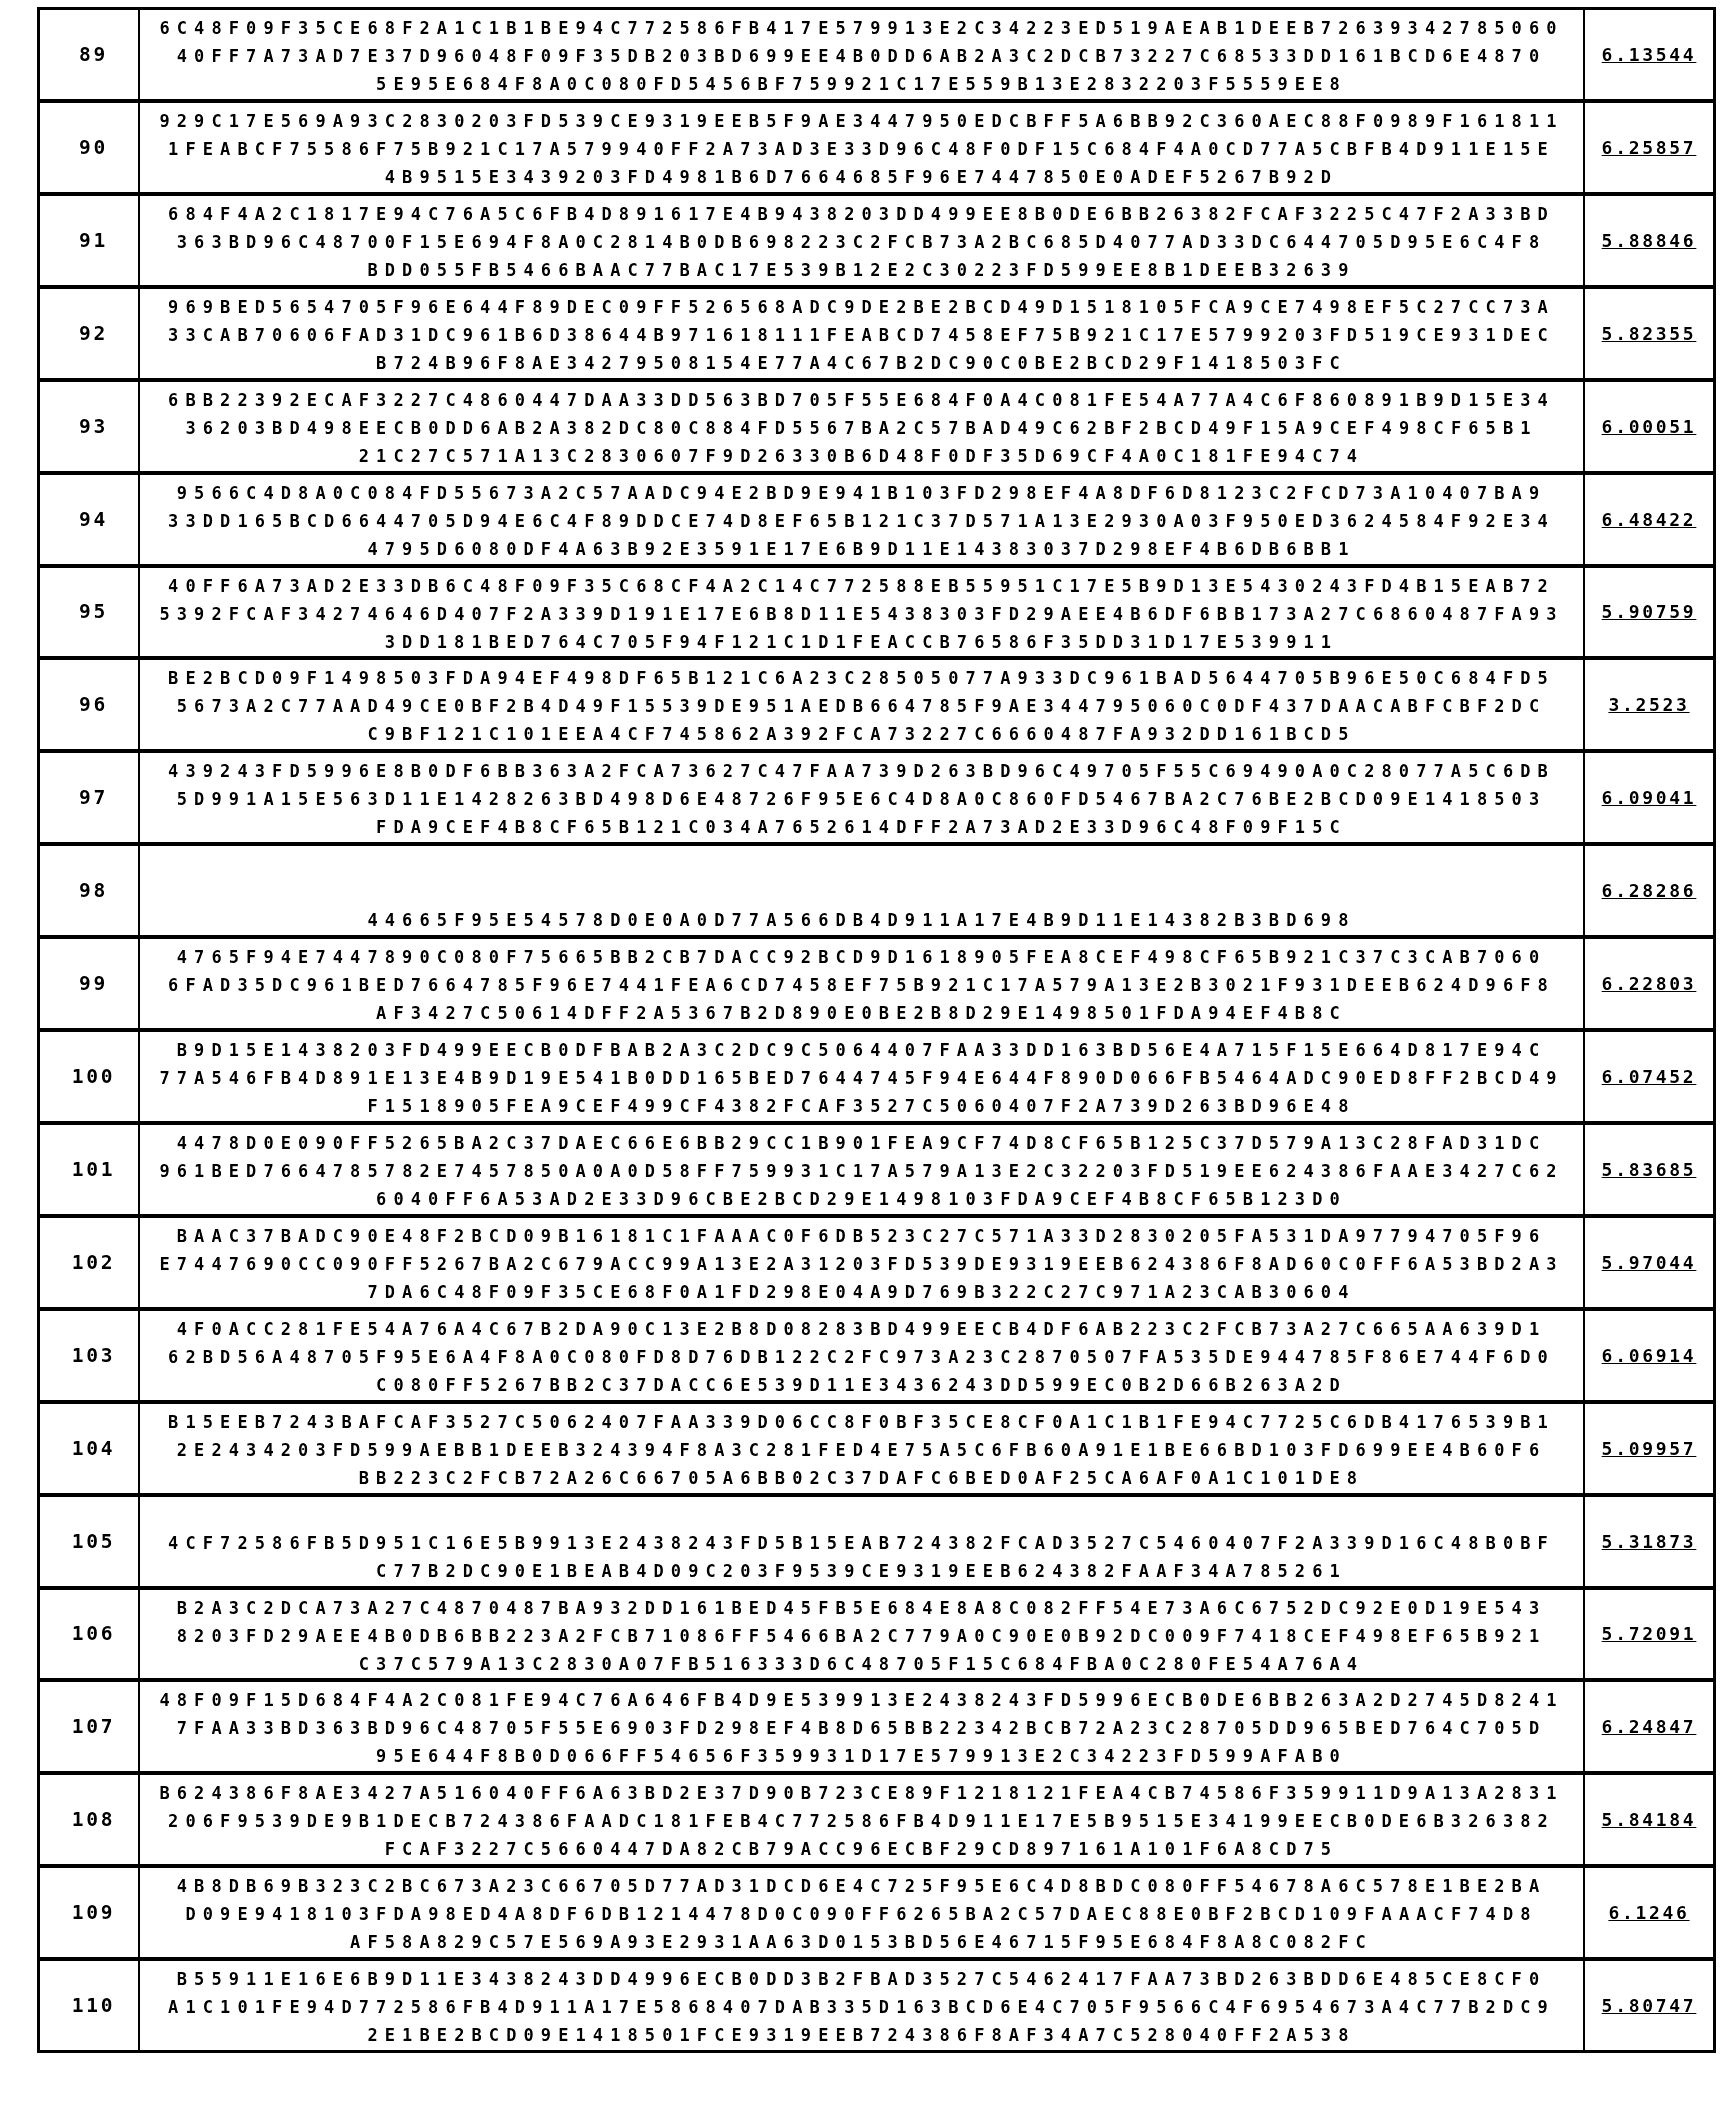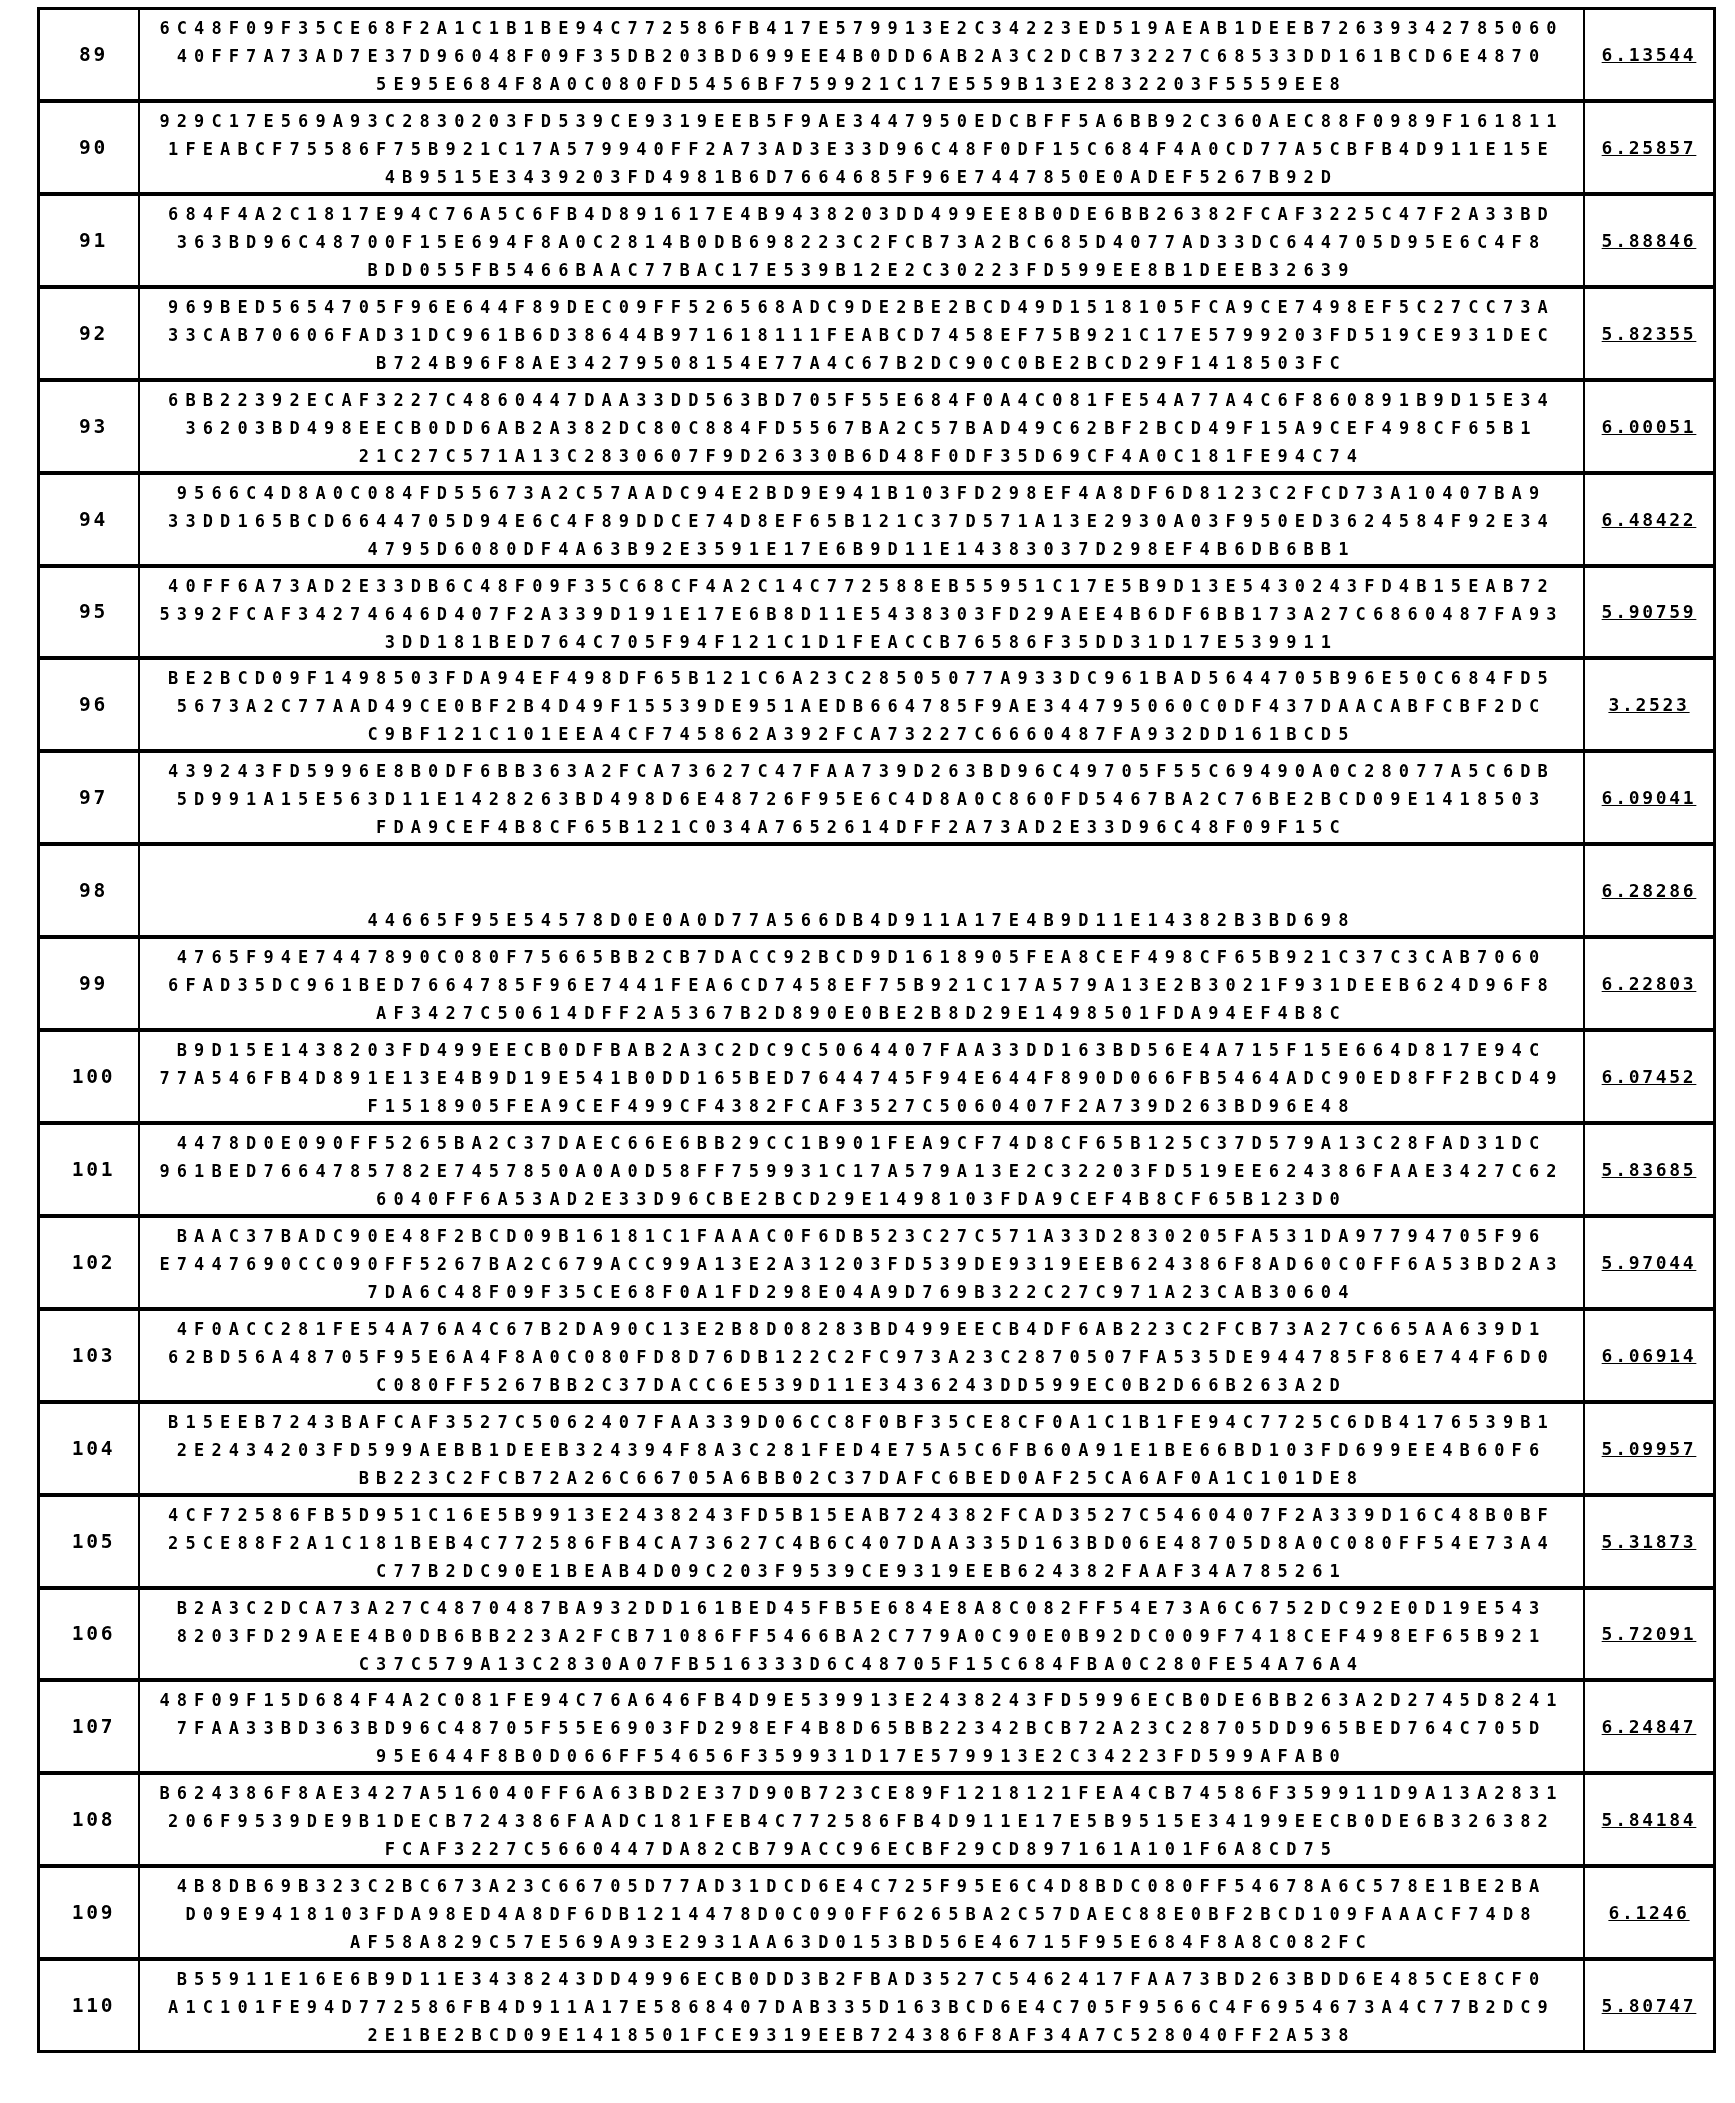--- a/index.html
+++ b/index.html
@@ -217,21 +217,20 @@
       <div class="hex-line">2E2434203FD599AEBB1DEEB324394F8A3C281FED4E75A5C6FB60A91E1BE66BD103FD699EE4B60F6</div>
       <div class="hex-line">BB223C2FCB72A26C66705A6BB02C37DAFC6BED0AF25CA6AF0A1C101DE8</div>
     </div>
     <div class="cell cell-val">5.09957</div>
   </div>
 
   <div class="row">
     <div class="cell cell-num">105</div>
     <div class="cell cell-hex">
       <div class="hex-line">4CF72586FB5D951C16E5B9913E2438243FD5B15EAB724382FCAD3527C5460407F2A339D16C48B0BF</div>
-      <div class="hex-line">25CE88F2A1C181BEB4C772586FB4CA73627C4B6C407DAA335D163BD06E48705D8A0C080FF54E73A4</div>
       <div class="hex-line">C77B2DC90E1BEAB4D09C203F9539CE9319EEB624382FAAF34A785261</div>
     </div>
     <div class="cell cell-val">5.31873</div>
   </div>
 
   <div class="row">
     <div class="cell cell-num">106</div>
     <div class="cell cell-hex">
       <div class="hex-line">B2A3C2DCA73A27C4870487BA932DD161BED45FB5E684E8A8C082FF54E73A6C6752DC92E0D19E543</div>
       <div class="hex-line">8203FD29AEE4B0DB6BB223A2FCB71086FF5466BA2C779A0C90E0B92DC009F7418CEF498EF65B921</div>

